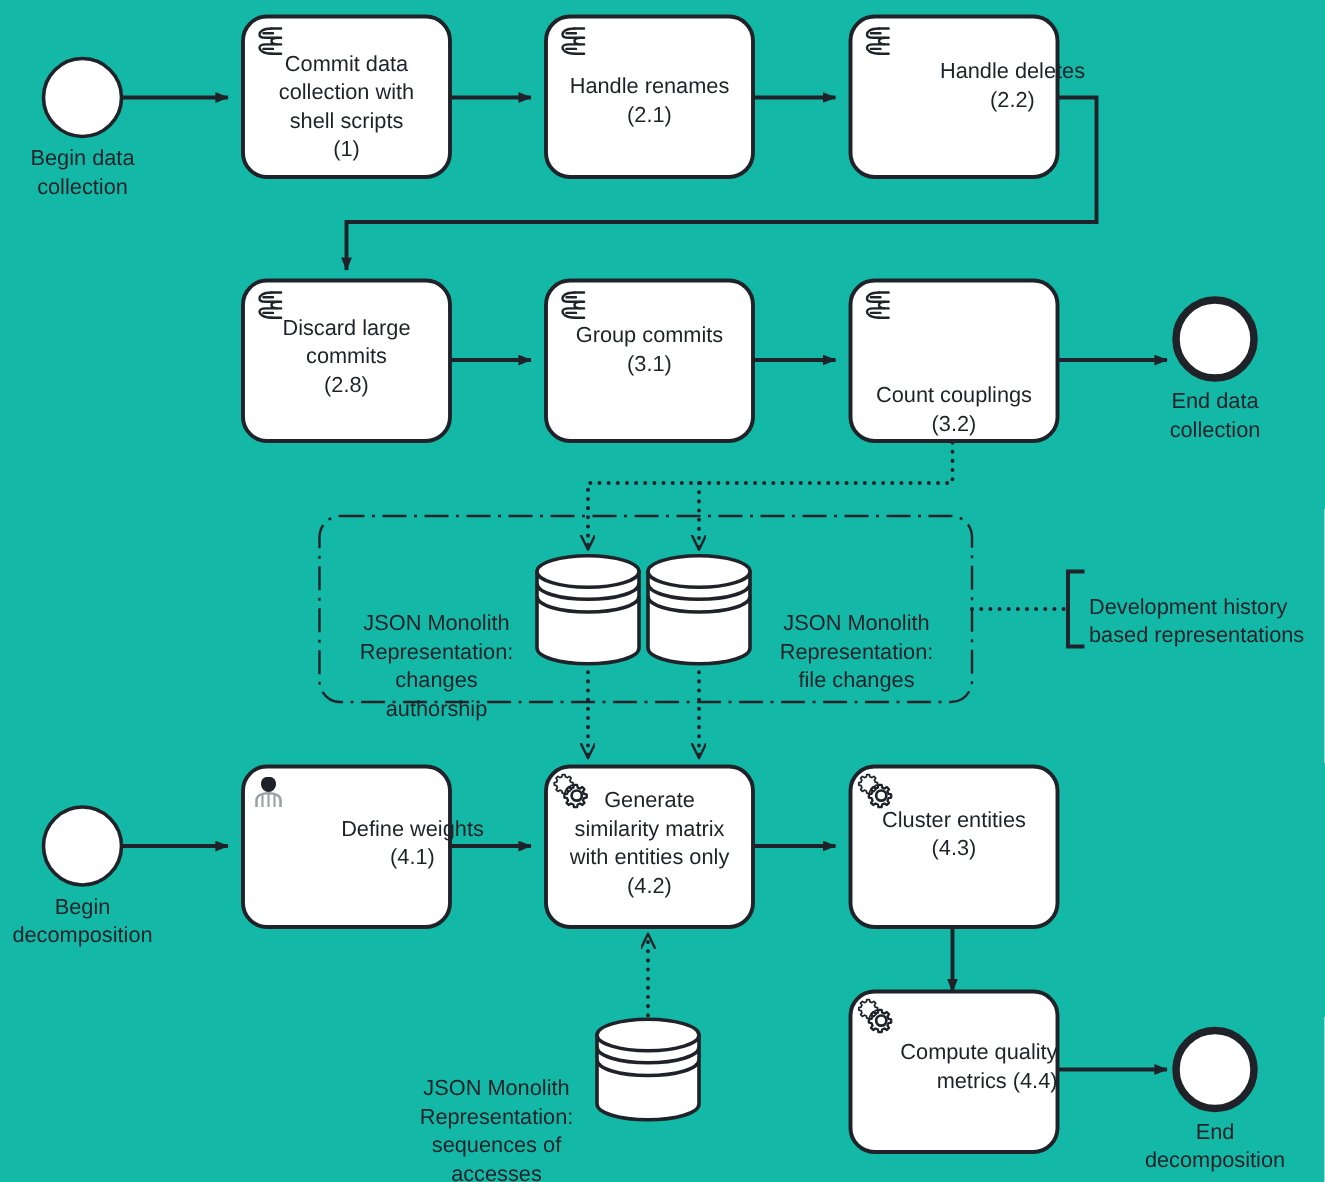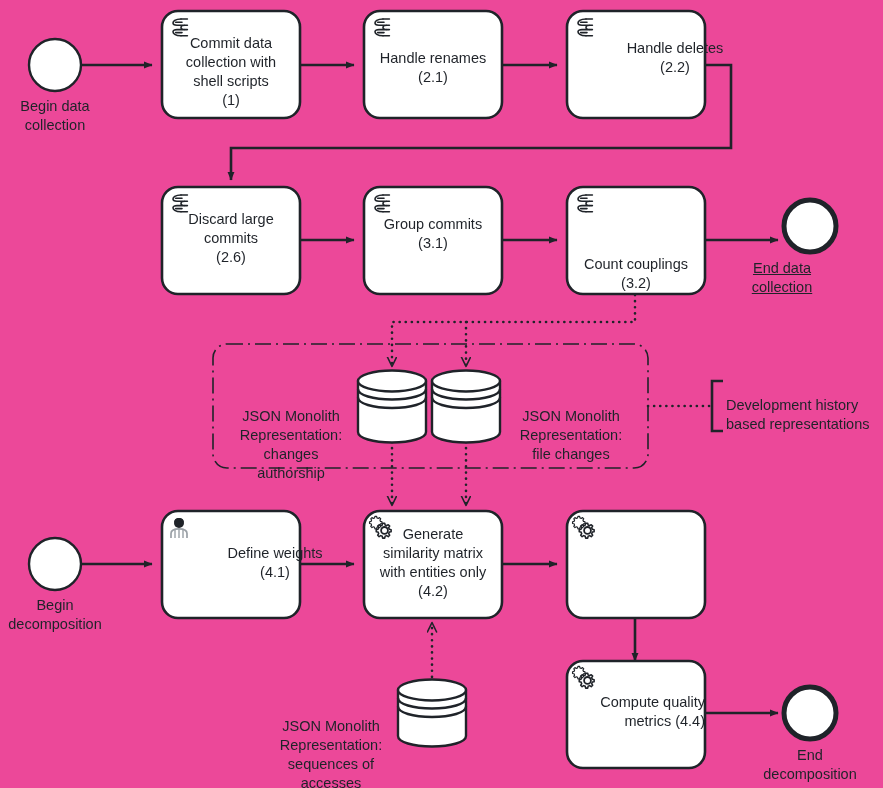--- a/index.html
+++ b/index.html
@@ -4,21 +4,21 @@
 <style>
   html, body {
     margin: 0;
     padding: 0;
     background: #ffffff;
   }
   #canvas {
     position: relative;
     width: 883px;
     height: 788px;
-    background: #ec4899;
+    background: #14b8a6;
     font-family: "Liberation Sans", sans-serif;
     overflow: hidden;
   }
   svg { display: block; }
   .node-label {
     position: absolute;
     font-family: "Liberation Sans", sans-serif;
     font-size: 14.5px;
     line-height: 19px;
     color: #1f2329;
@@ -282,37 +282,39 @@
   <div class="node-label" style="left:162px; top:34px; width:138px;">Commit data
 collection with
 shell scripts
 (1)</div>
   <div class="node-label" style="left:364px; top:49px; width:138px;">Handle renames
 (2.1)</div>
   <div class="node-label" style="left:566px; top:39px; width:138px;margin-left:40px;">Handle deletes
 (2.2)</div>
   <div class="node-label" style="left:162px; top:210px; width:138px;">Discard large
 commits
-(2.6)</div>
+(2.8)</div>
   <div class="node-label" style="left:364px; top:215px; width:138px;">Group commits
 (3.1)</div>
   <div class="node-label" style="left:567px; top:215px; width:138px;margin-top:40px;">Count couplings
 (3.2)</div>
   <div class="node-label" style="left:162px; top:544px; width:138px;padding-left:44px;">Define weights
 (4.1)</div>
   <div class="node-label" style="left:364px; top:525px; width:138px;">Generate
 similarity matrix
 with entities only
 (4.2)</div>
+  <div class="node-label" style="left:567px; top:538px; width:138px;">Cluster entities
+(4.3)</div>
   <div class="node-label" style="left:567px; top:693px; width:138px;text-align:right;">Compute quality
 metrics (4.4)</div>
 
   <div class="ev-label" style="left:-5px; top:97px; width:120px;">Begin data
 collection</div>
-  <div class="ev-label" style="left:722px; top:259px; width:120px;text-decoration:underline;">End data
+  <div class="ev-label" style="left:750px; top:259px; width:120px;">End data
 collection</div>
   <div class="ev-label" style="left:-5px; top:596px; width:120px;">Begin
 decomposition</div>
   <div class="ev-label" style="left:750px; top:746px; width:120px;">End
 decomposition</div>
 
   <div class="ds-label" style="left:228px; top:373px; width:126px;">JSON Monolith
 Representation:
 changes
 authorship</div>

